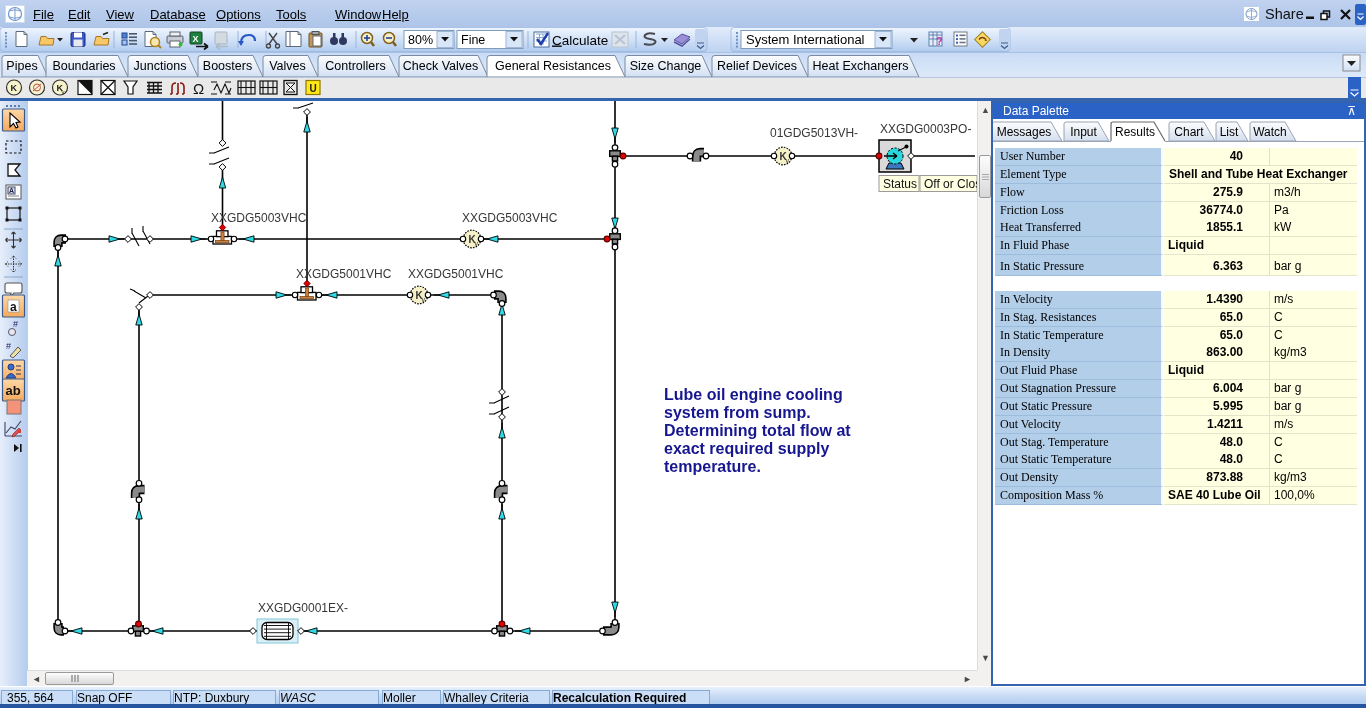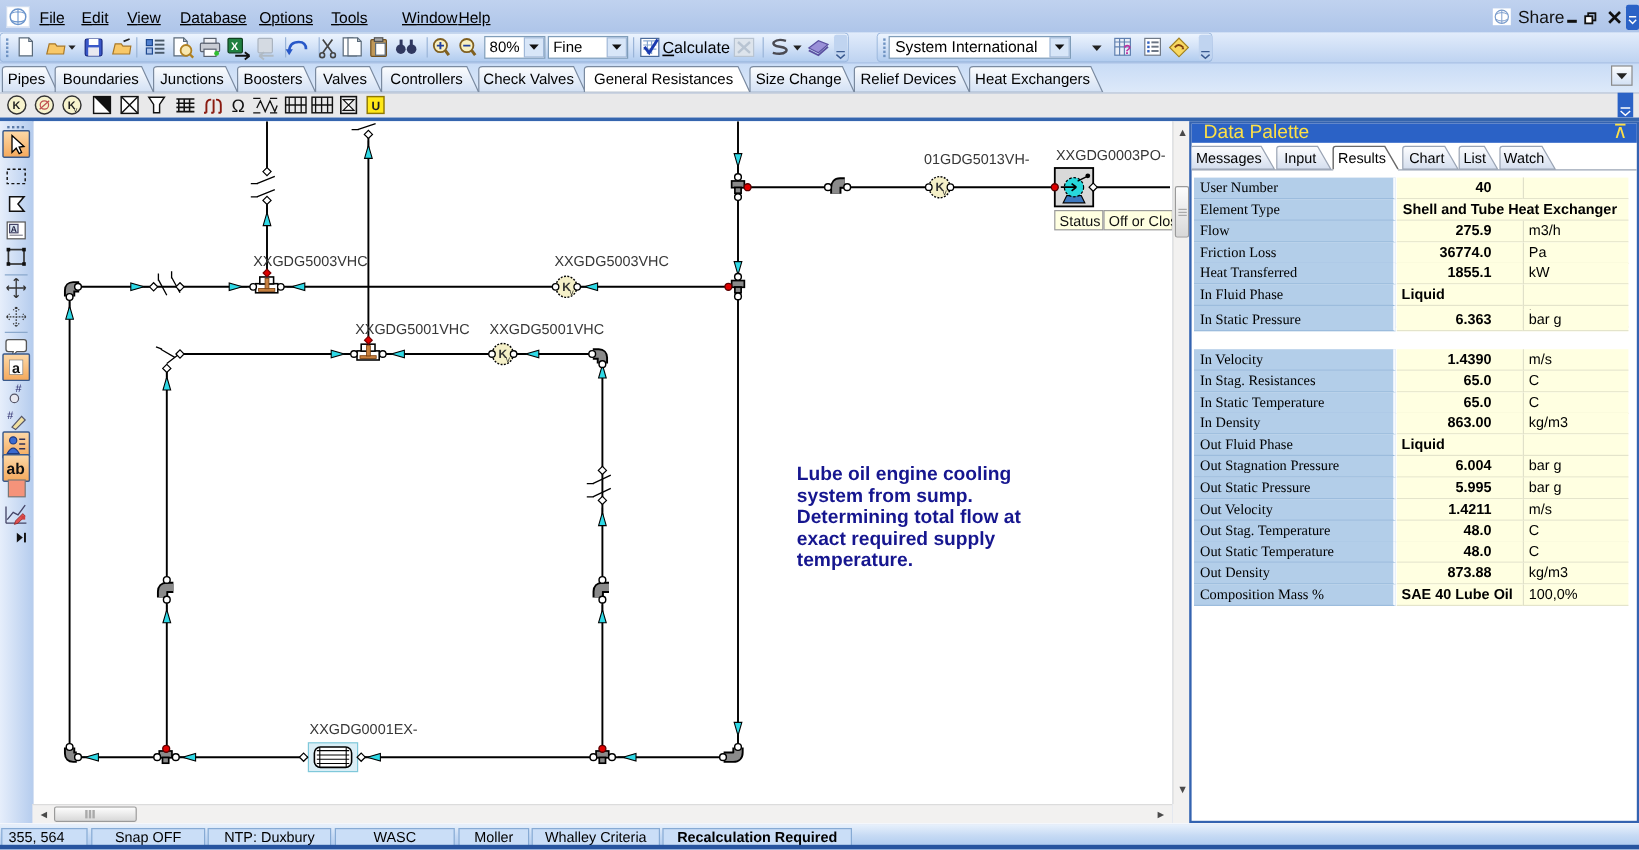--- a/index.html
+++ b/index.html
@@ -34,32 +34,32 @@
   #canvas { left:28px; top:101px; width:949px; height:569px; background:#fff; }
 
   
   #vscroll { left:977px; top:101px; width:14px; height:569px; background:#f2f1f0; border-left:1px solid #dcdcdc;}
   #hscroll { left:27px; top:670px; width:950px; height:16px; background:#f2f1f0; border-top:1px solid #dcdcdc;}
   .sthumb { position:absolute; background:linear-gradient(#fdfdfd,#d8d8d8); border:1px solid #9a9a9a; border-radius:2px; }
   .sarrow { position:absolute; color:#4a4a4a; font-size:9px; }
 
   
   #rpanel { left:991px; top:101px; width:375px; height:585px; background:#fff; border:2px solid #3463b0; }
-  #rphead { position:absolute; left:0; top:0; width:371px; height:16px; background:#2b62c6; color:#fde047; font-size:16px; padding-left:10px; line-height:16px;}
+  #rphead { position:absolute; left:0; top:0; width:371px; height:16px; background:#2b62c6; color:#ffffff; font-size:12px; padding-left:10px; line-height:16px;}
 
   
   .trow { position:absolute; left:2px; width:369px; height:18px; font-size:12px; line-height:17px; }
   .tlab { position:absolute; left:0; top:0; width:168px; height:18px; background:#b3cee9; border-bottom:1px solid #9cbcdd; border-right:2px solid #f8fbfe; padding-left:5px;font-family:Liberation Serif, serif; }
   .tval { position:absolute; left:169px; top:0; width:105px; height:18px; background:#ffffe1; border-bottom:1px solid #e4e4cb; font-weight:bold; text-align:right; padding-right:26px;}
   .tunit { position:absolute; left:274px; top:0; width:88px; height:18px; background:#ffffe1; border-bottom:1px solid #e4e4cb; border-left:1px solid #e0e0c8; padding-left:4px;}
 
   
   #statusbar { left:0; top:686px; width:1366px; height:22px;
     background:linear-gradient(#e8f1fc 0%,#c6daf4 45%,#a9c7ee 100%); border-top:1px solid #fff;}
-  #statusbar .seg { position:absolute; top:3px; height:16px; background:#cadef7; border:1px solid #86aad4; font-size:12px; text-align:center; line-height:15px; color:#000;}
+  #statusbar .seg { position:absolute; top:3px; height:16px; background:#cadef7; border:1px solid #86aad4; font-size:12px; line-height:15px; color:#000;}
   #statusdark { left:0; top:704px; width:1366px; height:4px; background:#27549f; }
 </style>
 </head>
 <body>
 
 <div class="abs" id="menubar">
   <div class="abs" id="applogo"><svg width="18" height="16">
         <circle cx="9" cy="8" r="6.5" fill="none" stroke="#6a94cc" stroke-width="1.2"></circle>
         <path d="M9,1.5 v13 M3.5,5 q5.5,-2.5 11,0 M3.5,11 q5.5,2.5 11,0" stroke="#6a94cc" stroke-width="0.9" fill="none"></path>
       </svg></div>
@@ -649,18 +649,18 @@
       <div class="tlab">Composition Mass %</div>
       <div class="tval" style="text-align:left;padding-left:4px;padding-right:0;">SAE 40 Lube Oil</div>
       <div class="tunit">100,0%</div>
     </div>
 </div>
 
 <div class="abs" id="statusbar">
   <div class="seg" style="left:1px; width:72px; text-align:left; padding-left:5px;">355, 564</div>
   <div class="seg" style="left:76px; width:95px;">Snap OFF</div>
   <div class="seg" style="left:173px; width:103px;">NTP: Duxbury</div>
-  <div class="seg" style="left:279px; width:100px;">WASC</div>
+  <div class="seg" style="left:279px; width:100px;font-style:italic;">WASC</div>
   <div class="seg" style="left:382px; width:59px;">Moller</div>
   <div class="seg" style="left:443px; width:107px;">Whalley Criteria</div>
   <div class="seg" style="left:552px; width:158px;font-weight:bold;">Recalculation Required</div>
 </div>
 <div class="abs" id="statusdark"></div>
 
 </body></html>

